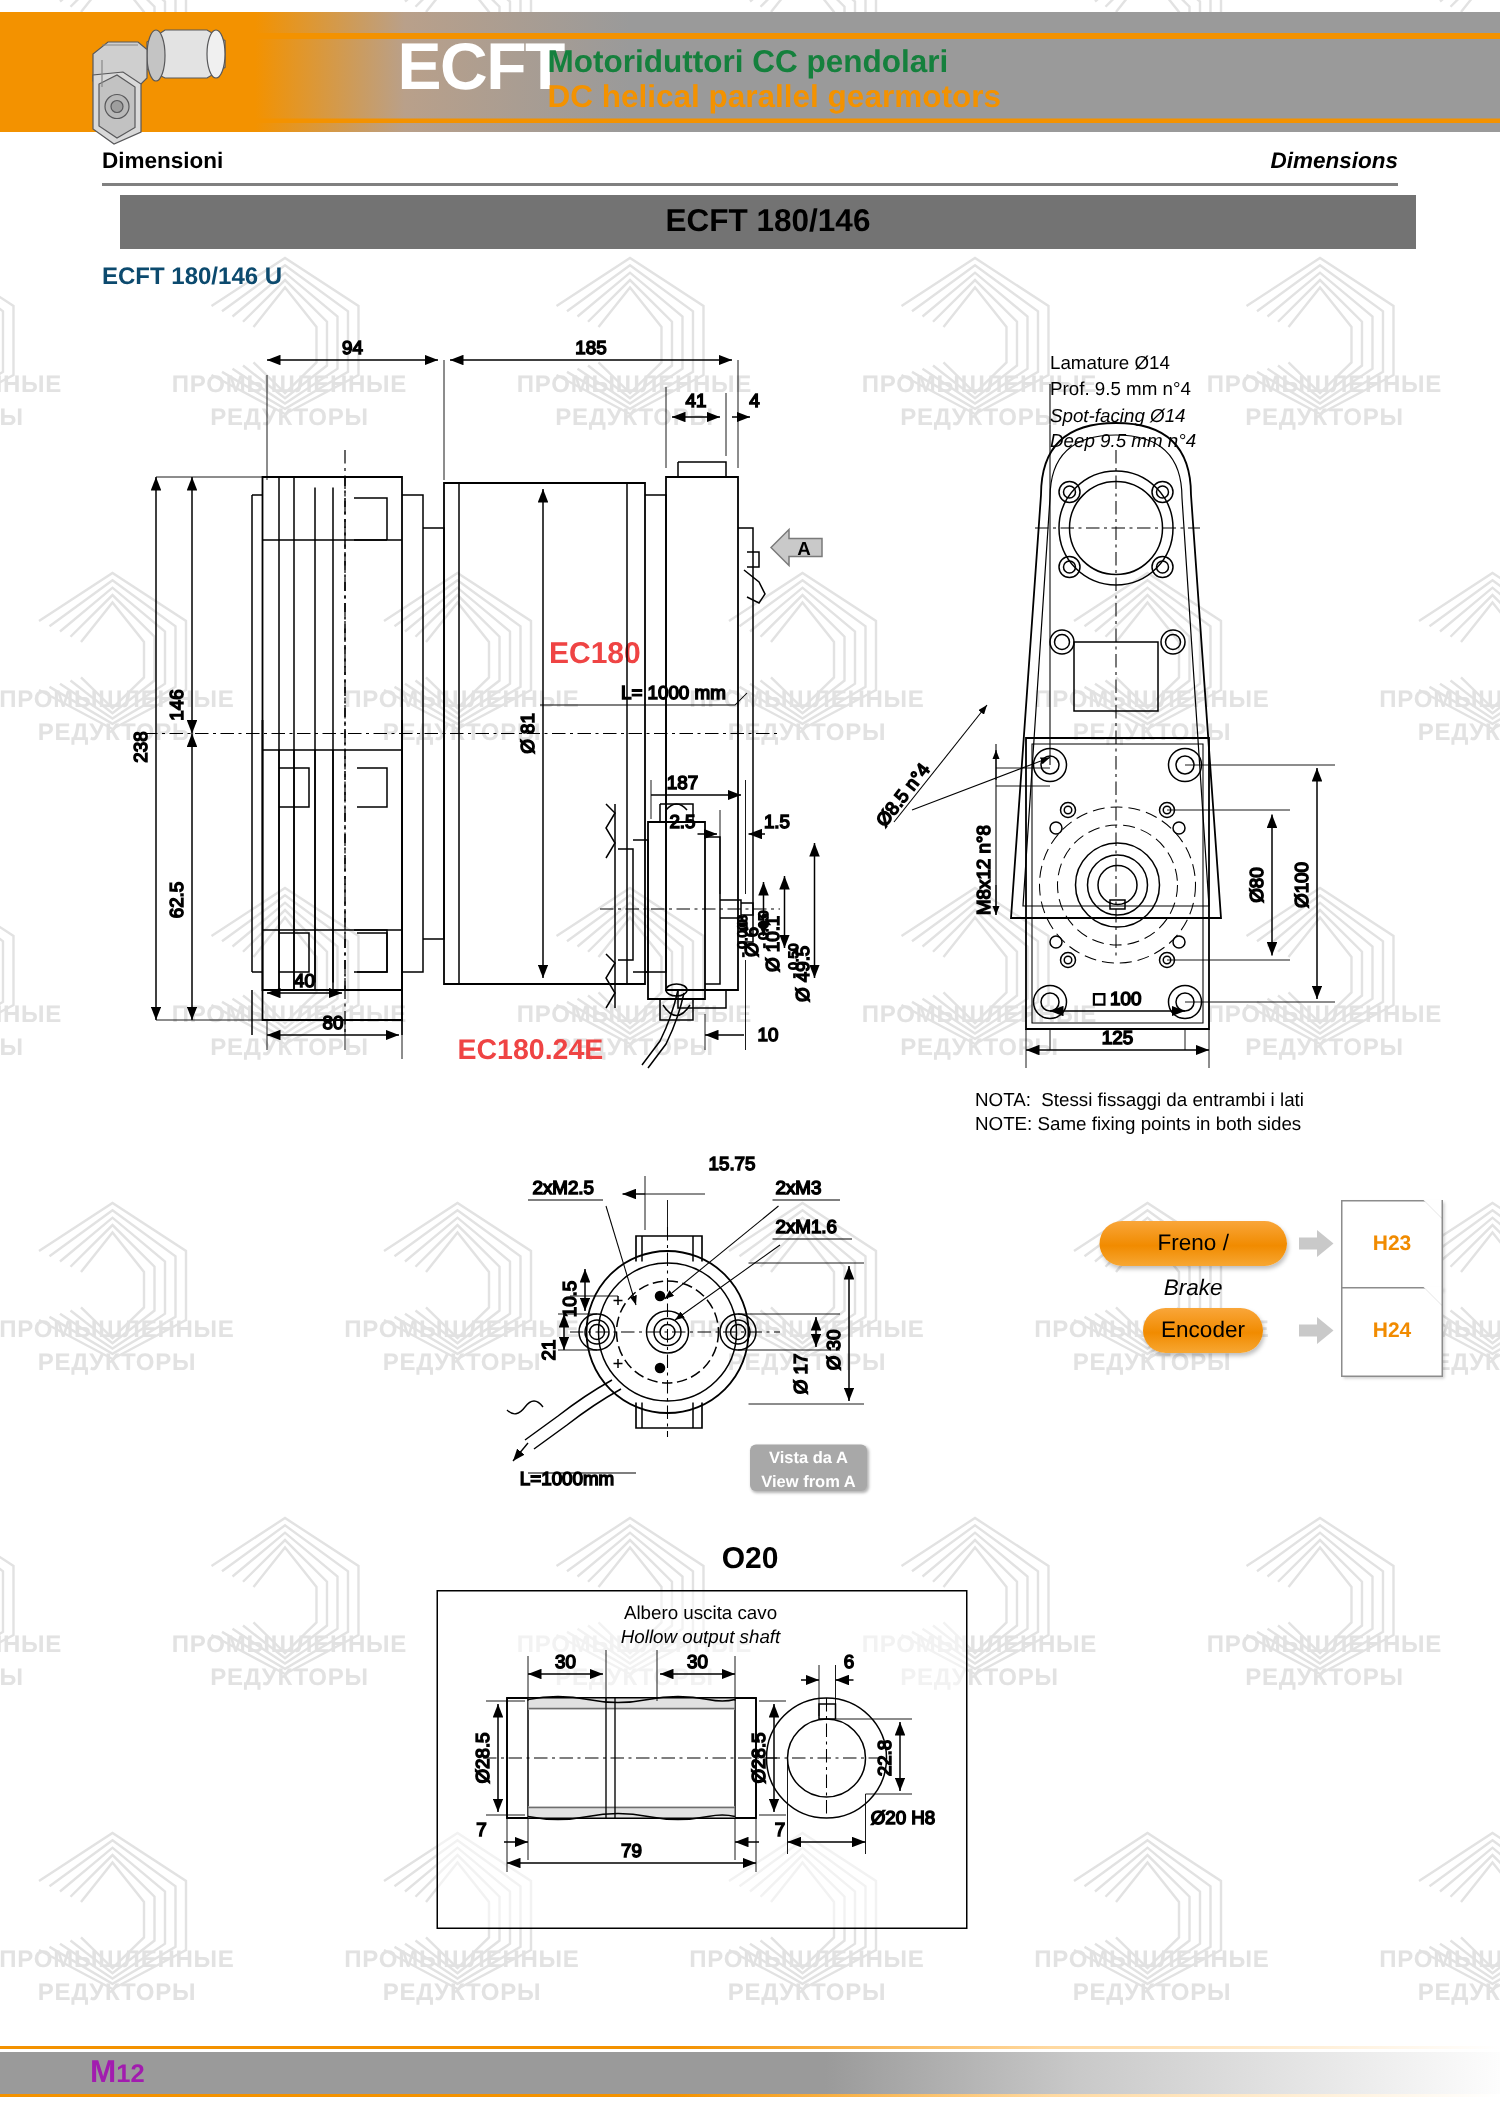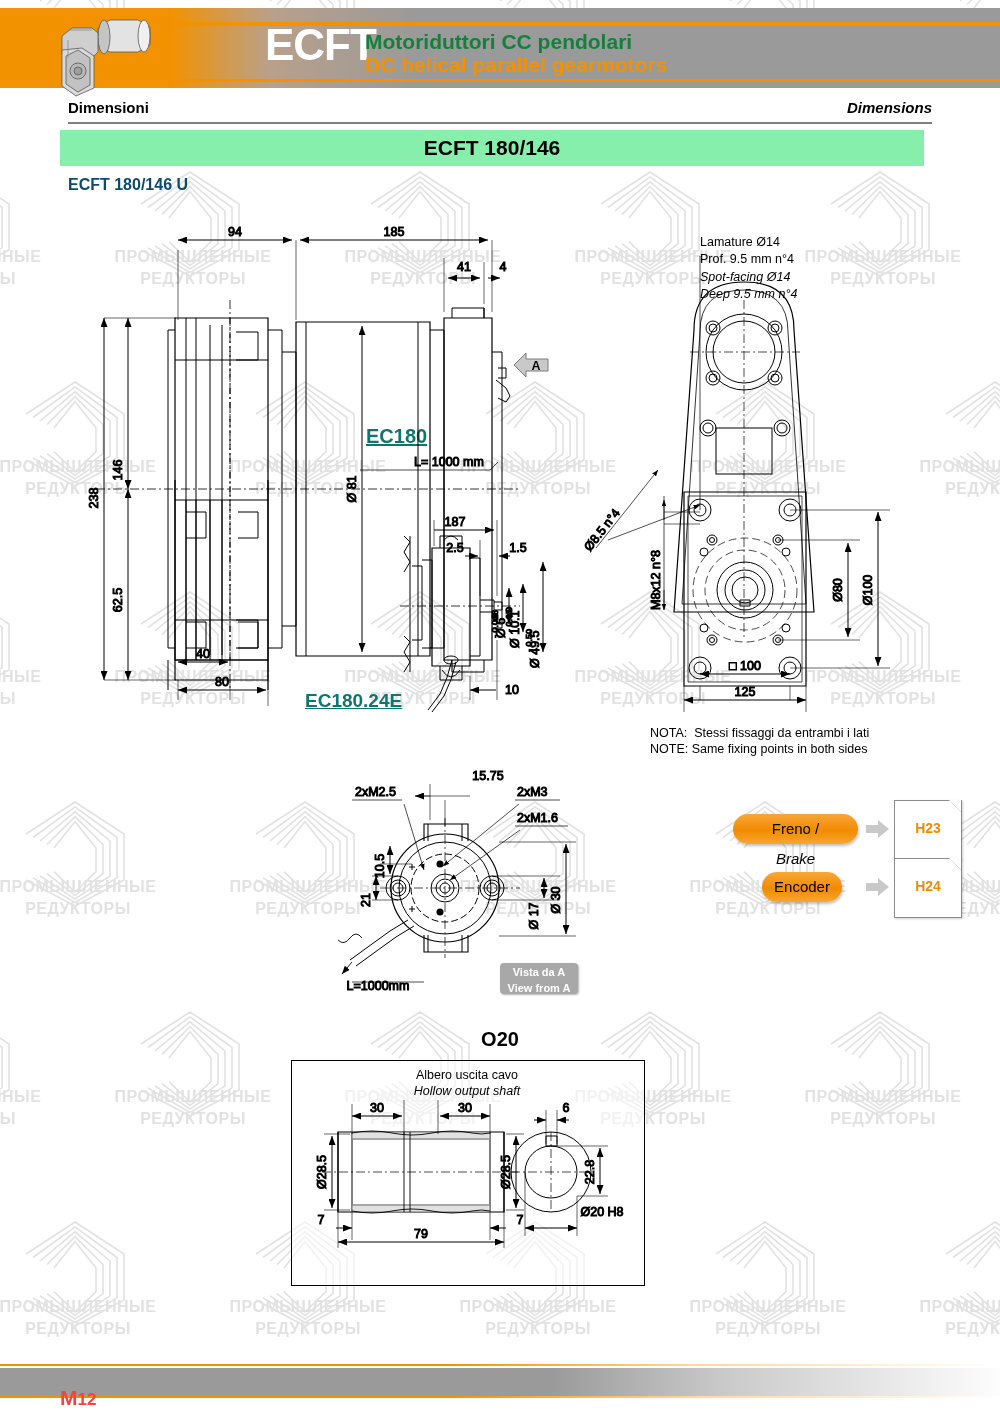--- a/index.html
+++ b/index.html
@@ -23,27 +23,27 @@
   #hdr-prod{position:absolute;left:38px;top:0px;width:118px;height:100px;}
   #hdr-ecft{position:absolute;left:265px;top:22px;font-size:44px;font-weight:700;color:#fff;
      letter-spacing:-1px;line-height:46px;}
   #hdr-it{position:absolute;left:365px;top:30px;font-size:21px;font-weight:700;color:#15803d;}
   #hdr-en{position:absolute;left:365px;top:53px;font-size:21px;font-weight:700;color:#f39200;}
   
   #dim-it{position:absolute;left:68px;top:99px;font-size:15px;font-weight:700;color:#000;z-index:3;}
   #dim-en{position:absolute;right:68px;top:99px;font-size:15px;font-weight:700;color:#000;
      font-style:italic;z-index:3;}
   #dim-rule{position:absolute;left:68px;top:122px;width:864px;height:2px;background:#808080;z-index:3;}
-  #title-band{position:absolute;left:60px;top:130px;width:864px;height:36px;background:#86efac;z-index:3;}
+  #title-band{position:absolute;left:80px;top:130px;width:864px;height:36px;background:#737373;z-index:3;}
   #title-band span{display:block;text-align:center;line-height:36px;font-size:21px;font-weight:700;color:#000;}
   #sub-title{position:absolute;left:68px;top:176px;font-size:16px;font-weight:700;color:#0c4a6e;z-index:3;}
   
   #draw{position:absolute;left:0;top:0;width:1000px;height:1414px;z-index:3;}
   
-  .ghost{position:absolute;color:#0f766e;font-weight:700;z-index:3;text-decoration:underline;}
+  .ghost{position:absolute;color:#ef4444;font-weight:700;z-index:3;}
   
   #arrowA{position:absolute;left:512px;top:348px;z-index:4;}
   
   #vista{position:absolute;left:500px;top:963px;width:78px;height:31px;background:#a8a8a8;
      border-radius:4px;z-index:4;box-shadow:1px 1px 2px rgba(0,0,0,.3);}
   #vista div{color:#fff;font-size:11px;font-weight:700;text-align:center;line-height:14px;padding-top:2px;}
   #vista .l2{}
   
   .optbtn{position:absolute;height:30px;border-radius:15px;
      background:linear-gradient(180deg,#f9a63a 0%,#f18b00 55%,#f7a733 100%);
@@ -69,21 +69,21 @@
      border:1px solid #000;background:rgba(255,255,255,.55);z-index:3;}
   .o20cap{position:absolute;left:291px;width:352px;text-align:center;font-size:12.5px;z-index:4;}
   
   #ftr{position:absolute;left:0;bottom:0;width:1000px;height:64px;z-index:2;}
   #ftr-grey{position:absolute;left:0;top:18px;width:1000px;height:28px;
      background:linear-gradient(90deg,#9a9a9a 0%,#9a9a9a 55%,#c9c9c9 72%,#fdfdfd 100%);}
   #ftr-l1{position:absolute;left:0;top:14px;width:1000px;height:2px;
      background:linear-gradient(90deg,#f39200 0%,#f39200 45%,#ffd9a0 70%,#ffffff 100%);}
   #ftr-l2{position:absolute;left:0;top:46px;width:1000px;height:2px;
      background:linear-gradient(90deg,#f39200 0%,#f39200 45%,#ffd9a0 70%,#ffffff 100%);}
-  #ftr-pg{position:absolute;left:60px;top:36px;color:#ef4444;font-weight:700;z-index:3;}
+  #ftr-pg{position:absolute;left:60px;top:20px;color:#a21caf;font-weight:700;z-index:3;}
   #ftr-pg .m{font-size:21px;}
   #ftr-pg .n{font-size:17px;}
   
   .dtxt{font-family:"Liberation Sans",sans-serif;font-size:12.5px;fill:#000;}
   .dtxt-s{font-family:"Liberation Sans",sans-serif;font-size:9px;fill:#000;}
 </style>
 </head>
 <body>
 
 <div id="watermark">

